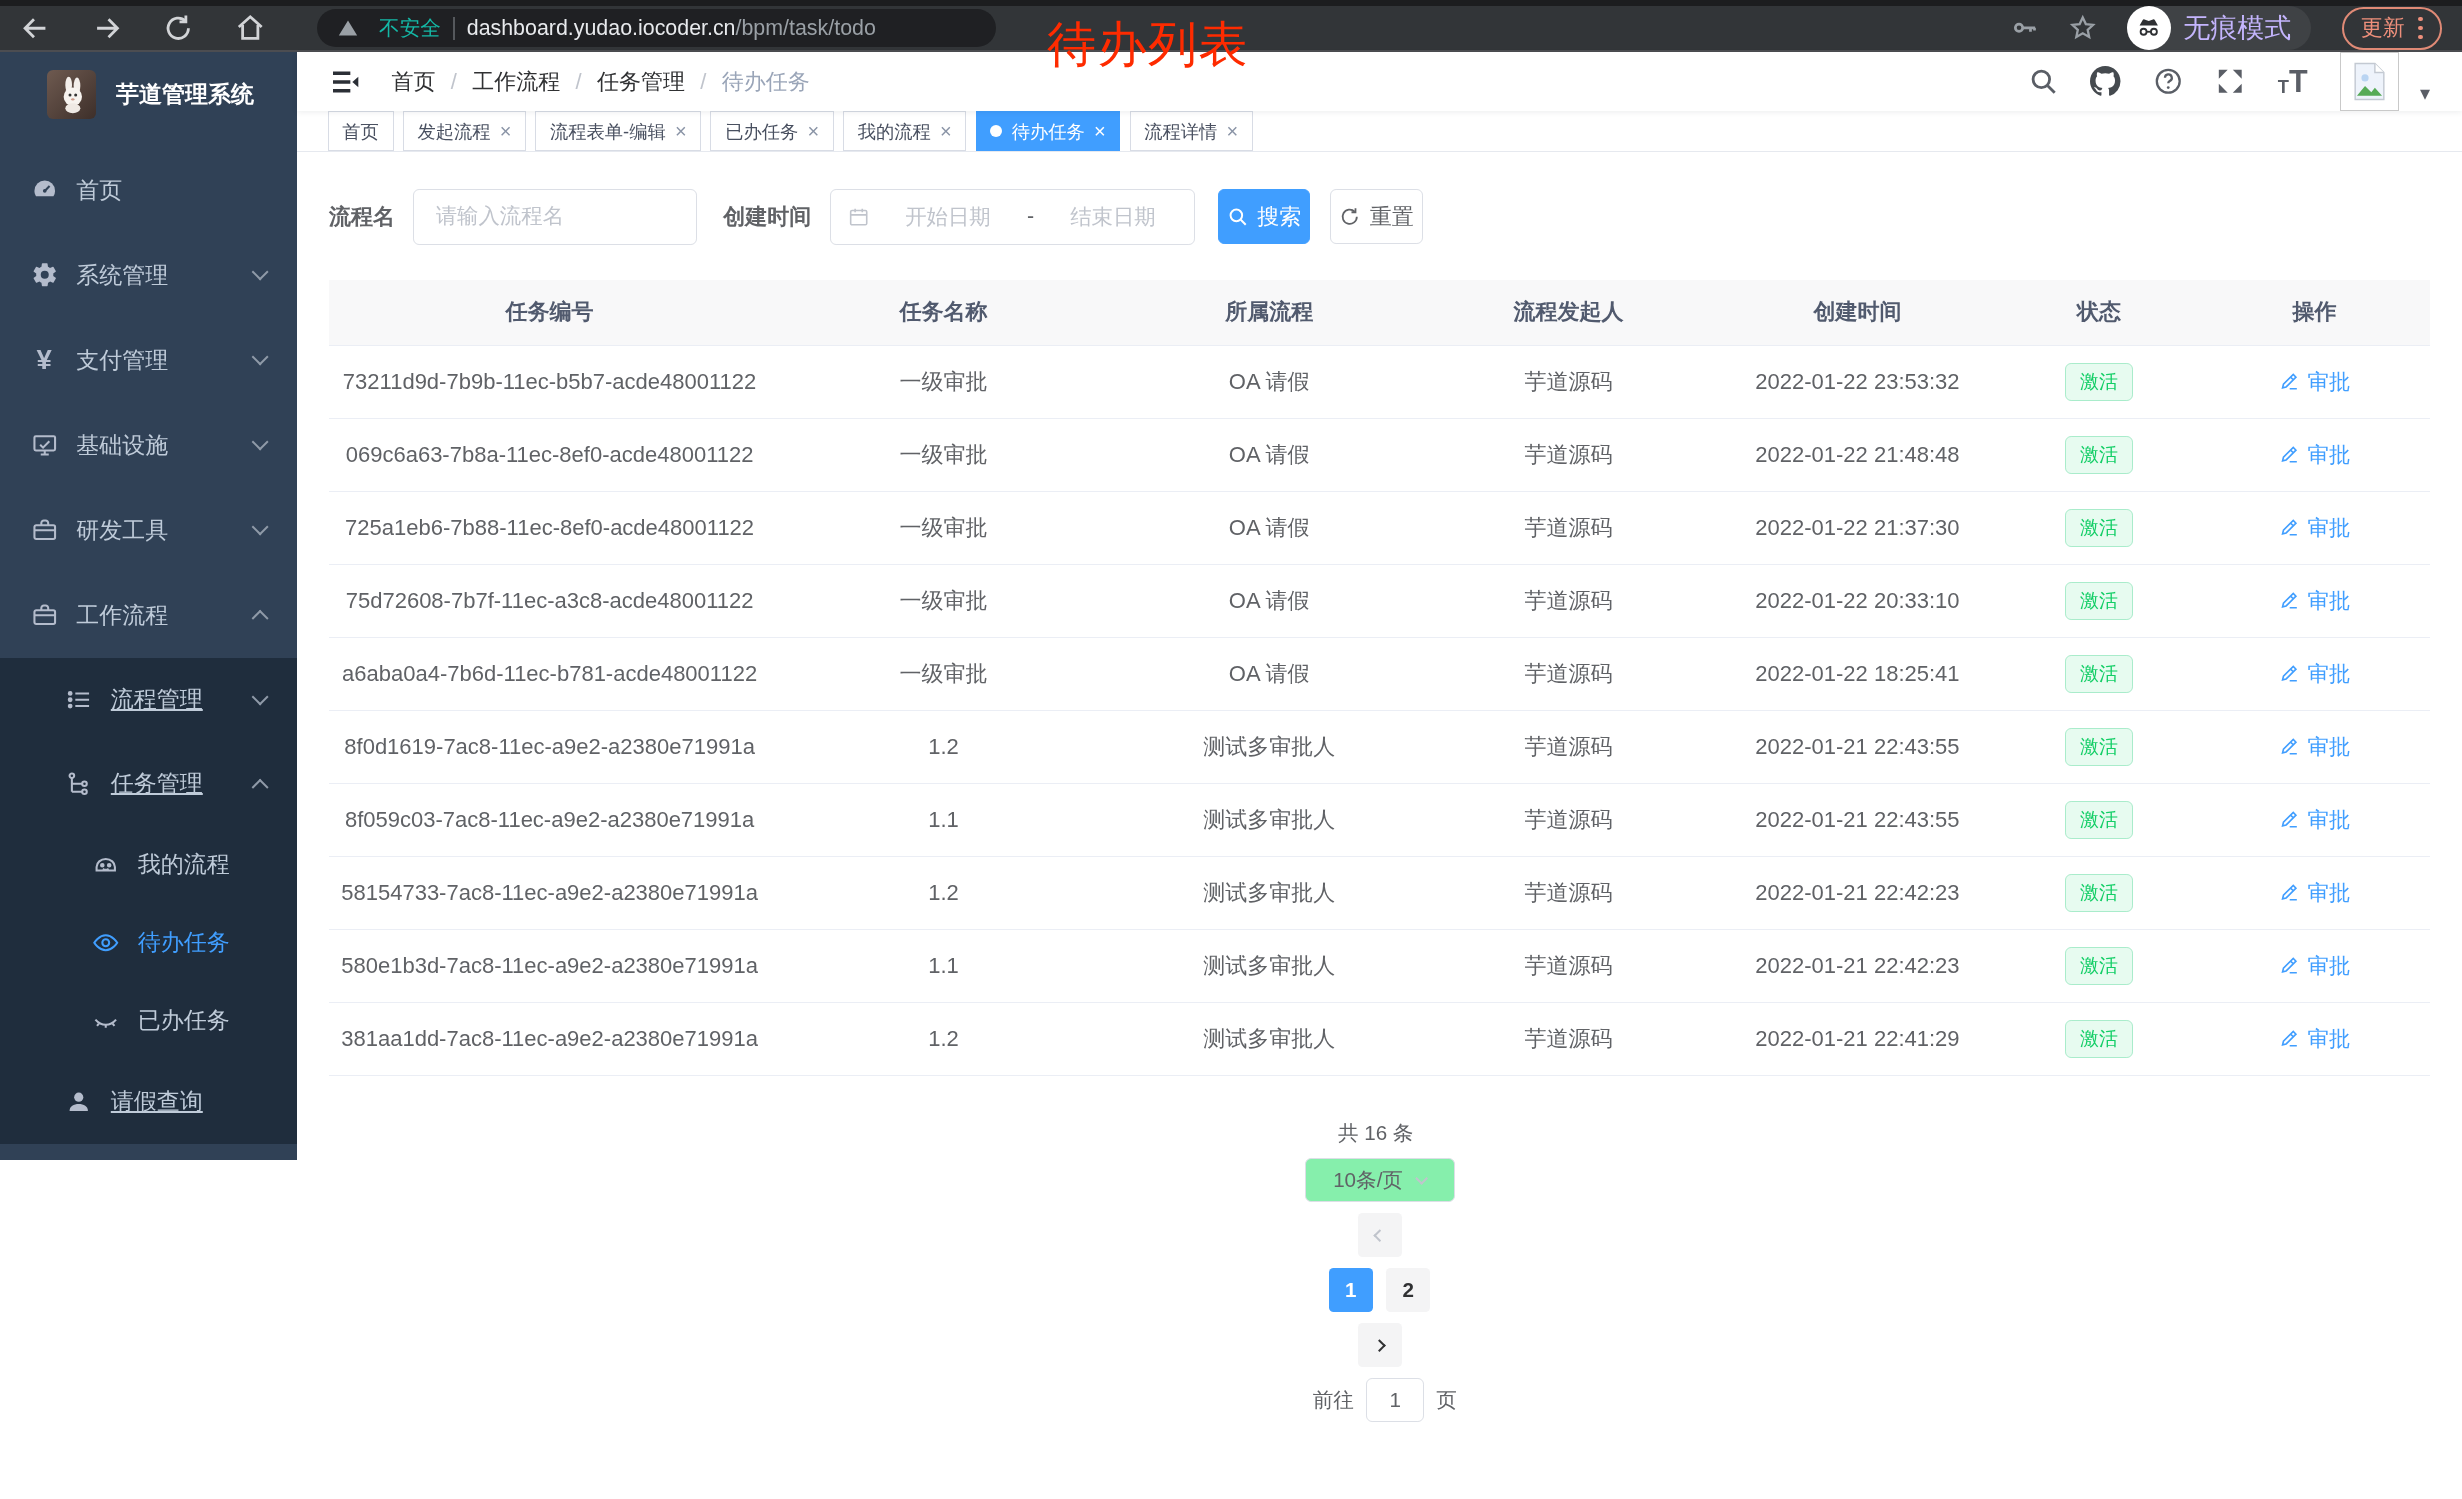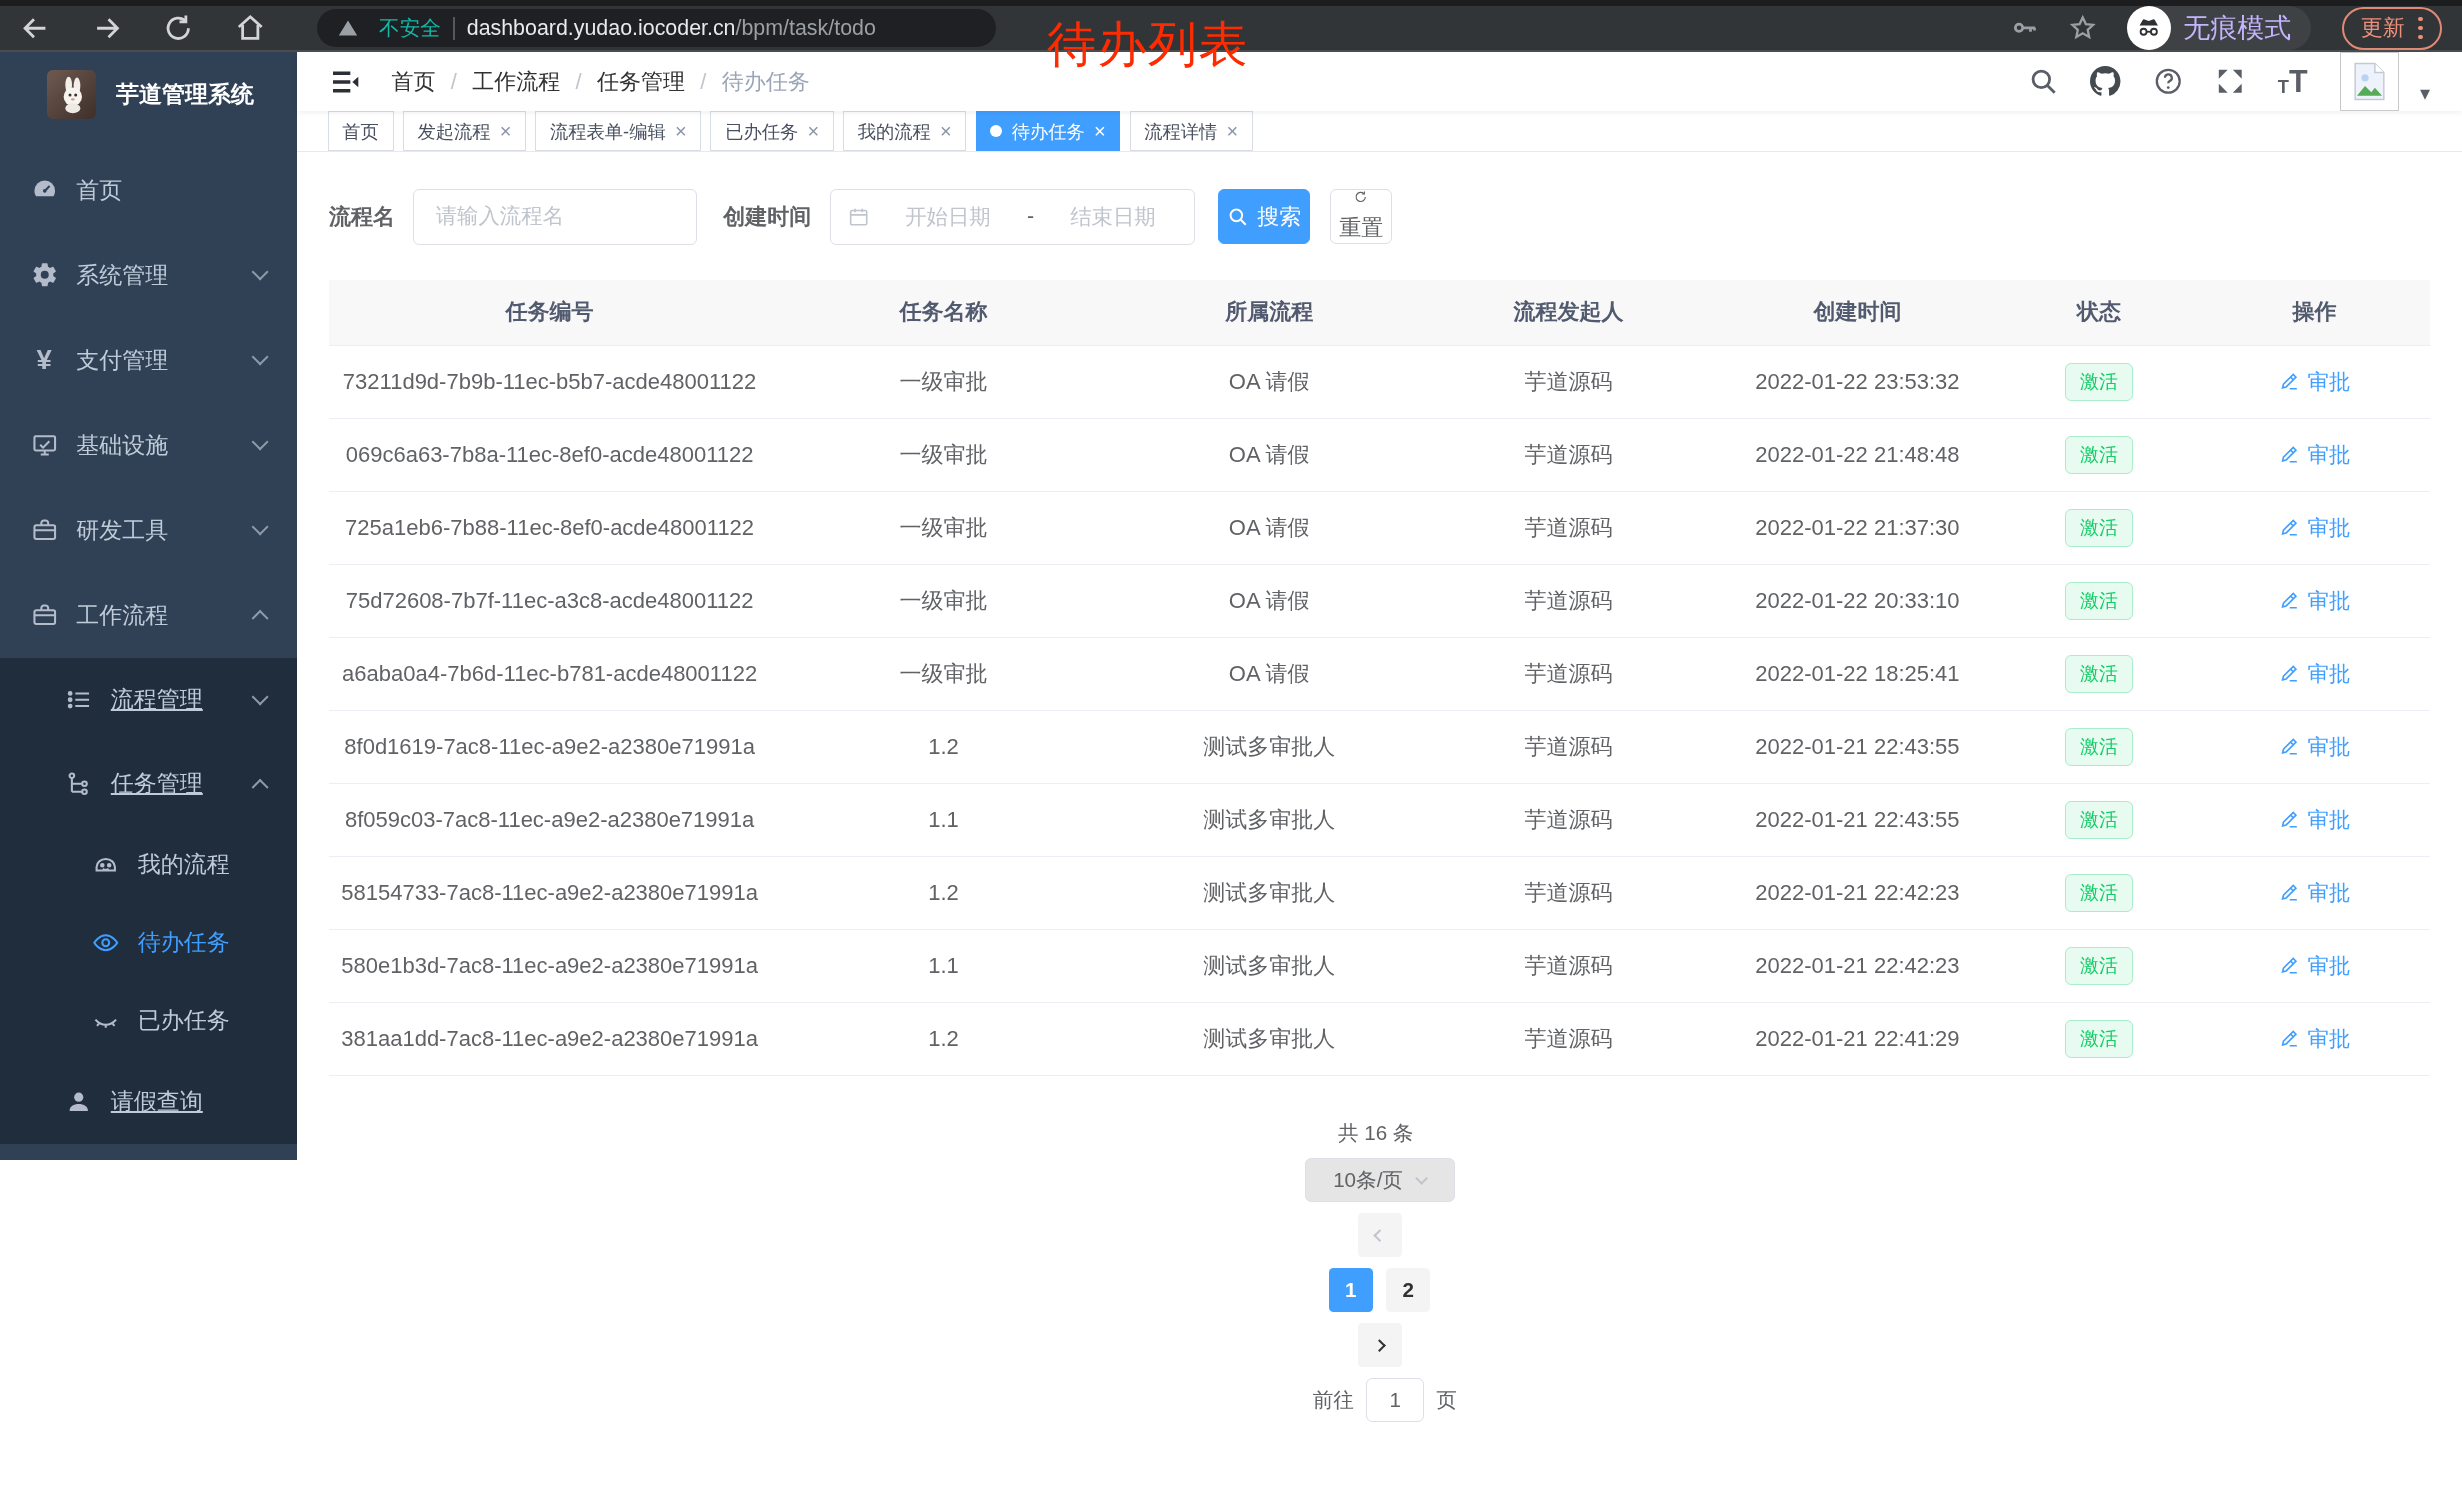--- a/index.html
+++ b/index.html
@@ -95,42 +95,42 @@
   .f-sp { width:26px; }
   .date-range { width:365px; height:56px; border:1.5px solid #dcdfe6; border-radius:6.1px;
     display:flex; align-items:center; padding:0 17px; gap:15.3px; color:#c0c4cc;
     font-size:21.4px; margin-right:23px; cursor:text; }
   .date-range .ph { flex:1; text-align:center; white-space:nowrap; }
   .date-sep { color:#606266; }
   .btn { height:55px; border-radius:6.1px; font-size:22px; display:flex; align-items:center;
     gap:9.2px; padding:0 8px; cursor:pointer; white-space:nowrap;
     font-family:"Liberation Sans","DejaVu Sans",sans-serif; }
   .btn-primary { background:#409eff; border:1.5px solid #409eff; color:#fff; margin-right:20px; }
-  .btn-plain { background:#fff; border:1.5px solid #dcdfe6; color:#606266;flex-direction:column; }
+  .btn-plain { background:#fff; border:1.5px solid #dcdfe6; color:#606266; }
   .b-ic { width:21.4px; height:21.4px; }
 
   
   table.grid { width:100%; border-collapse:collapse; margin-top:35px; table-layout:fixed; }
   .grid th { height:66px; background:#f8f8f9; color:#515a6e; font-weight:bold;
     font-size:22px; text-align:center; border-bottom:1.5px solid #ebeef5; }
   .grid td { height:73px; font-size:22px; color:#606266; text-align:center;
     border-bottom:1.5px solid #ebeef5; white-space:nowrap; overflow:hidden; }
   .badge { display:inline-block; padding:6.1px 13.7px; border:1.5px solid #a9eccb;
     background:#e7fbf0; color:#13ce66; font-size:19px; border-radius:6.1px; line-height:1.25; }
   .approve { color:#409eff; font-size:21.4px; display:inline-flex; align-items:center;
     gap:7.6px; cursor:pointer; text-decoration:none; }
   .pen-ic { width:21.4px; height:21.4px; color:#409eff; }
 
   
   .pager { display:flex; align-items:center; justify-content:flex-end;
     margin-top:43px; gap:11px; font-size:20.6px; color:#606266;flex-direction:column; }
   .pg-total { margin-right:7.6px; }
   .pg-select { width:150px; height:44px; border:1.5px solid #dcdfe6; border-radius:6.1px;
     display:flex; align-items:center; justify-content:center; gap:13.7px; color:#606266;
-    cursor:pointer; background:#e5e5e5; }
+    cursor:pointer; background:#86efac; }
   .pg-select .chev { border-color:#c0c4cc; width:9.2px; height:9.2px; margin-top:-3.1px; }
   .pg-btn { min-width:44px; height:44px; border-radius:4.6px; background:#f4f4f5;
     display:flex; align-items:center; justify-content:center; cursor:pointer;
     font-weight:bold; color:#303133; font-size:20.6px; border:none; }
   .pg-btn .chev { width:9.2px; height:9.2px; border-width:2.3px; margin:0; }
   .chev.left  { transform:rotate(135deg); border-color:#c0c4cc; }
   .chev.right { transform:rotate(-45deg); border-color:#303133; }
   .pg-btn.page.active { background:#409eff; color:#fff; }
   .pg-goto { display:flex; align-items:center; gap:12.2px; margin-left:10.7px; }
   .pg-input { width:58px; height:44px; border:1.5px solid #dcdfe6; border-radius:6.1px;

